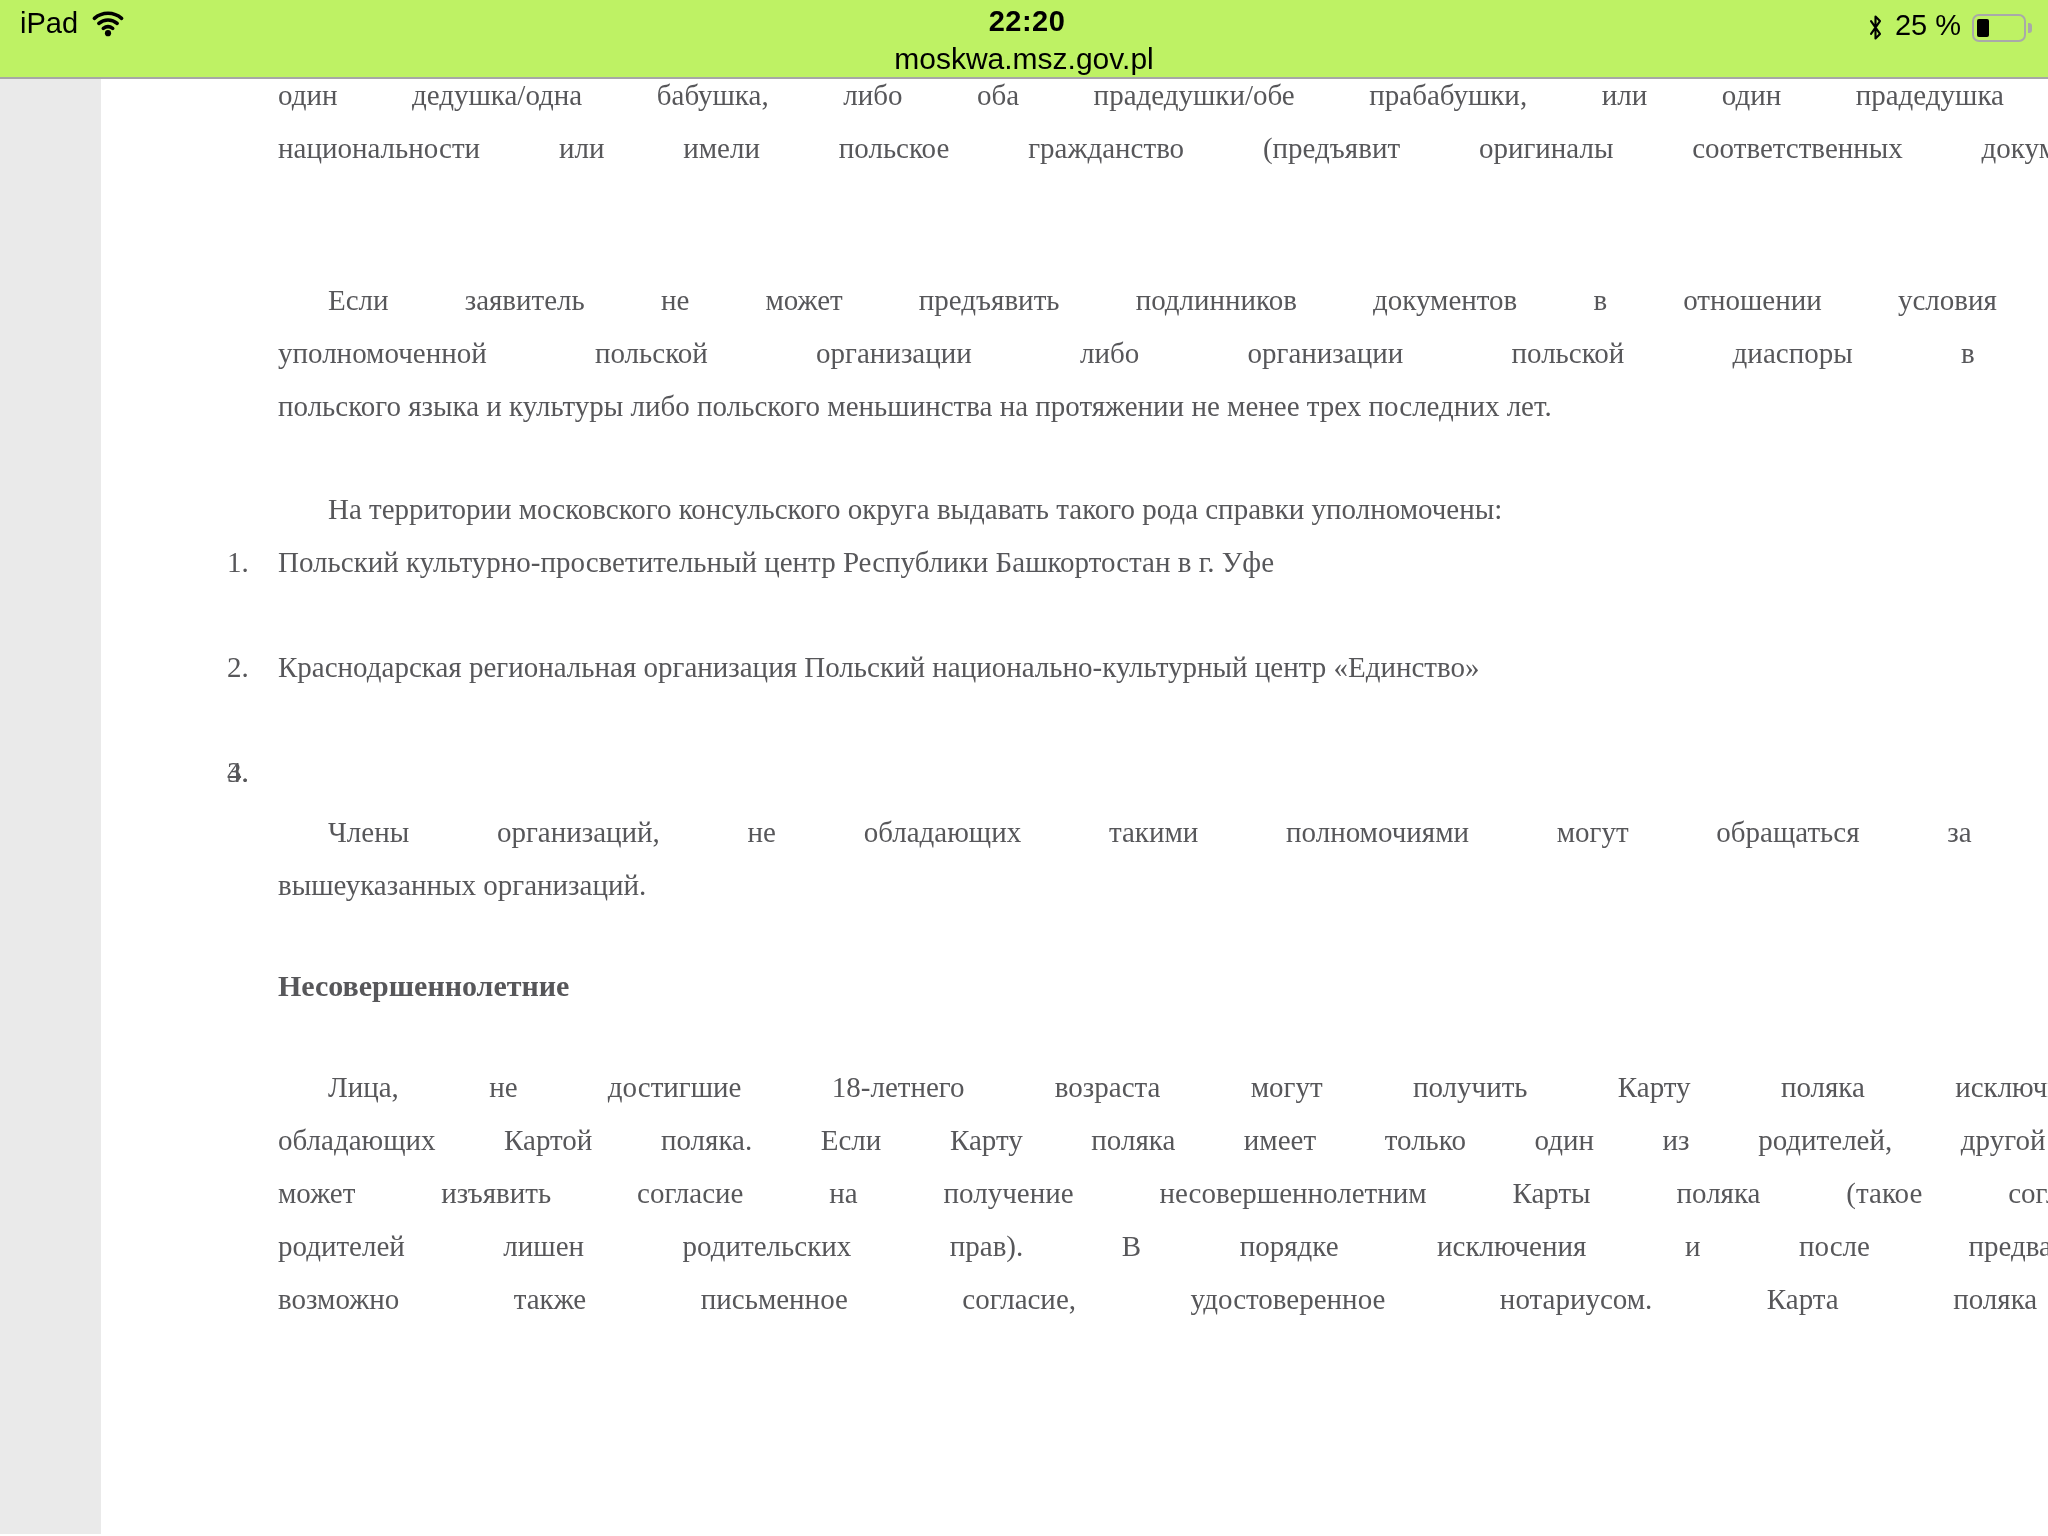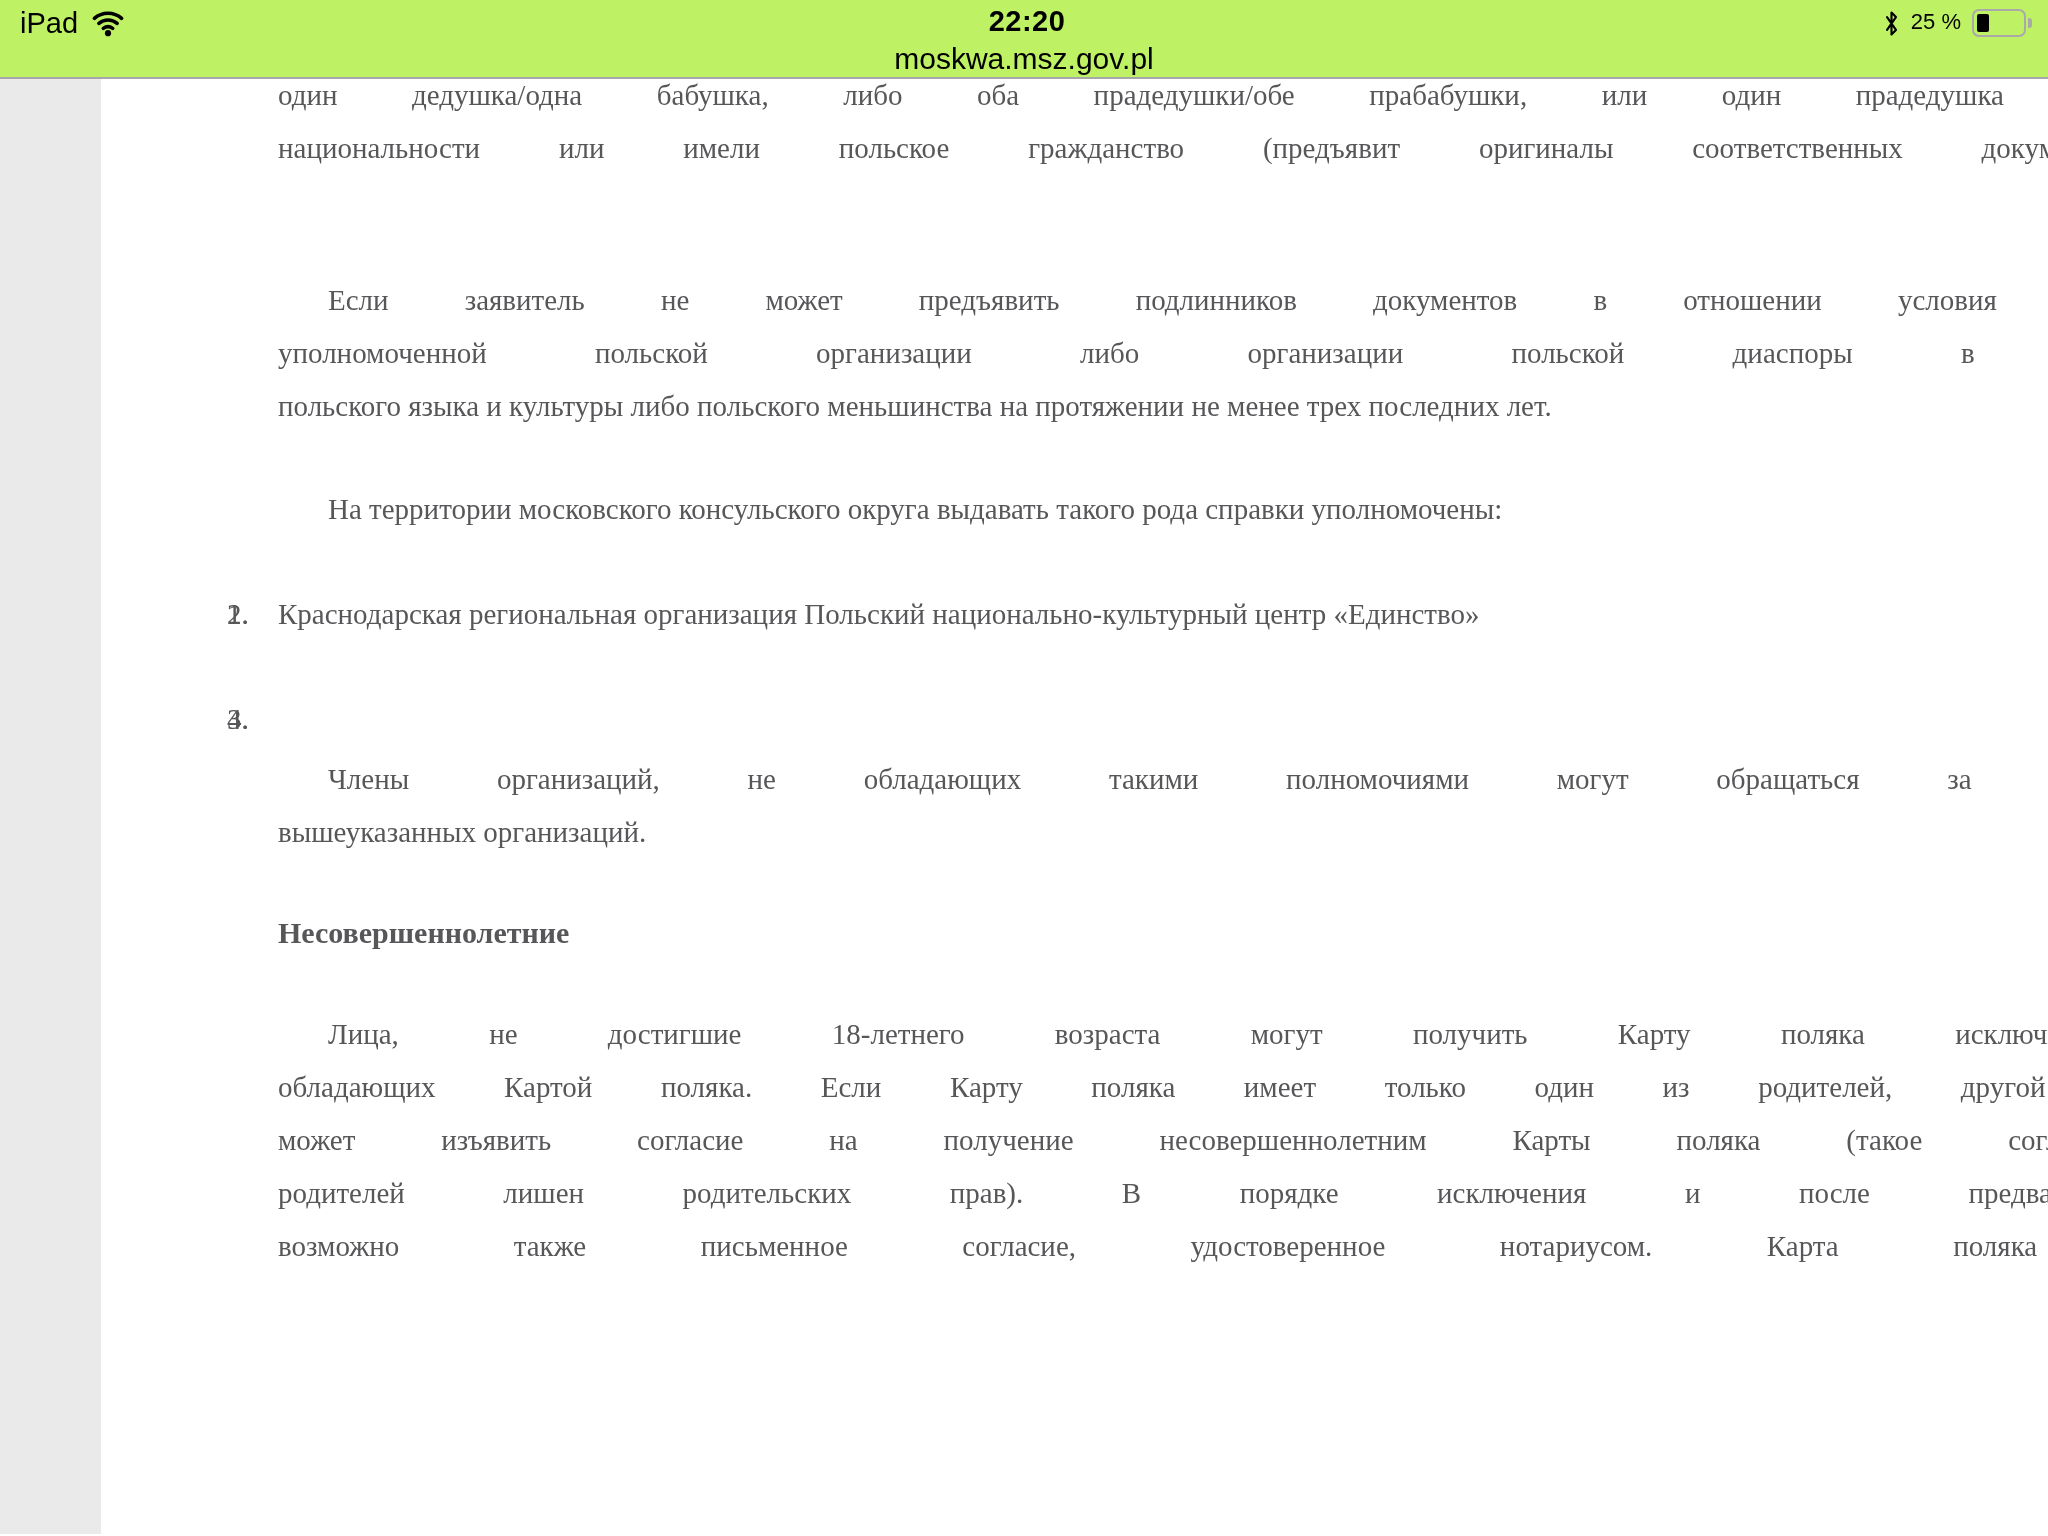--- a/index.html
+++ b/index.html
@@ -11,21 +11,21 @@
   .statusbar{
     position:relative;height:79px;background:#bef264;
     border-bottom:2px solid #a7a7a7;
     font-family:"Liberation Sans", sans-serif;color:#000;
     box-sizing:border-box;
   }
   .sb-left{position:absolute;left:20px;top:7px;display:flex;align-items:center;gap:13px;font-size:29px;}
   .sb-center{position:absolute;left:0;right:0;top:0;text-align:center;}
   .sb-time{font-size:29px;font-weight:700;margin-top:5px;letter-spacing:.5px;margin-left:6px;}
   .sb-url{font-size:30px;margin-top:4px;}
-  .sb-right{position:absolute;right:16px;top:9px;display:flex;align-items:flex-start;gap:11px;font-size:22px;}
+  .sb-right{position:absolute;right:16px;top:9px;display:flex;align-items:flex-end;gap:11px;font-size:29px;}
   .bt-icon svg, .wifi-icon svg{display:block;}
   .battery{display:flex;align-items:center;}
   .bat-body{width:50px;height:24px;border:2px solid #a9a9a9;border-radius:7px;position:relative;background:transparent;}
   .bat-fill{position:absolute;left:3px;top:3px;bottom:3px;width:12px;background:#000;border-radius:2px;}
   .bat-nub{width:4px;height:10px;background:#a9a9a9;border-radius:0 3px 3px 0;margin-left:2px;}
   
   .page{display:flex;height:1455px;background:#fff;}
   .gutter{flex:none;width:101px;background:#eaeaea;}
   .content{
     flex:none;display:flow-root;width:2157px;padding-left:177px;
@@ -96,20 +96,21 @@
       <div class="ln jl indent">Если заявитель не может предъявить подлинников документов в отношении условия по п. 3, допу</div>
       <div class="ln jl">уполномоченной польской организации либо организации польской диаспоры в подтверждение акти</div>
       <div class="ln">польского языка и культуры либо польского меньшинства на протяжении не менее трех последних лет.</div>
     </div>
 
     <div class="p-intro">На территории московского консульского округа выдавать такого рода справки уполномочены:</div>
 
     <div class="org-list">
       <div class="org">
         <span class="num">1.</span>
+        <span>Польский культурно-просветительный центр Республики Башкортостан в г. Уфе</span>
       </div>
       <div class="org">
         <span class="num">2.</span>
         <span>Краснодарская региональная организация Польский национально-культурный центр «Единство»</span>
       </div>
       <div class="org">
         <span class="num">3.</span>
       </div>
       <div class="org">
         <span class="num">4.</span>

